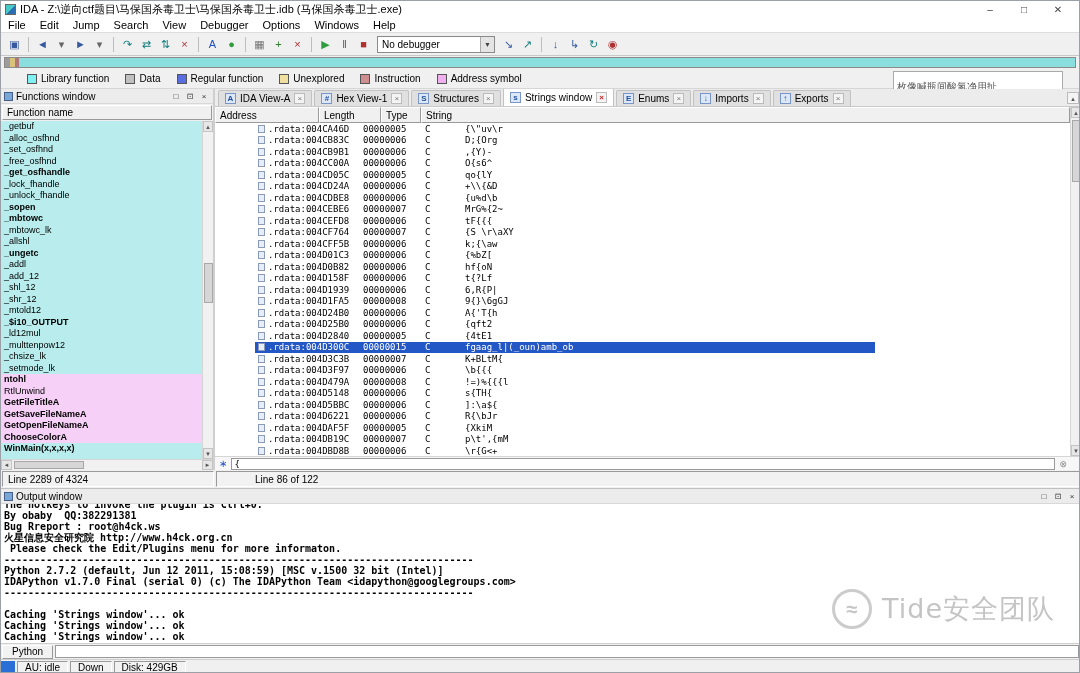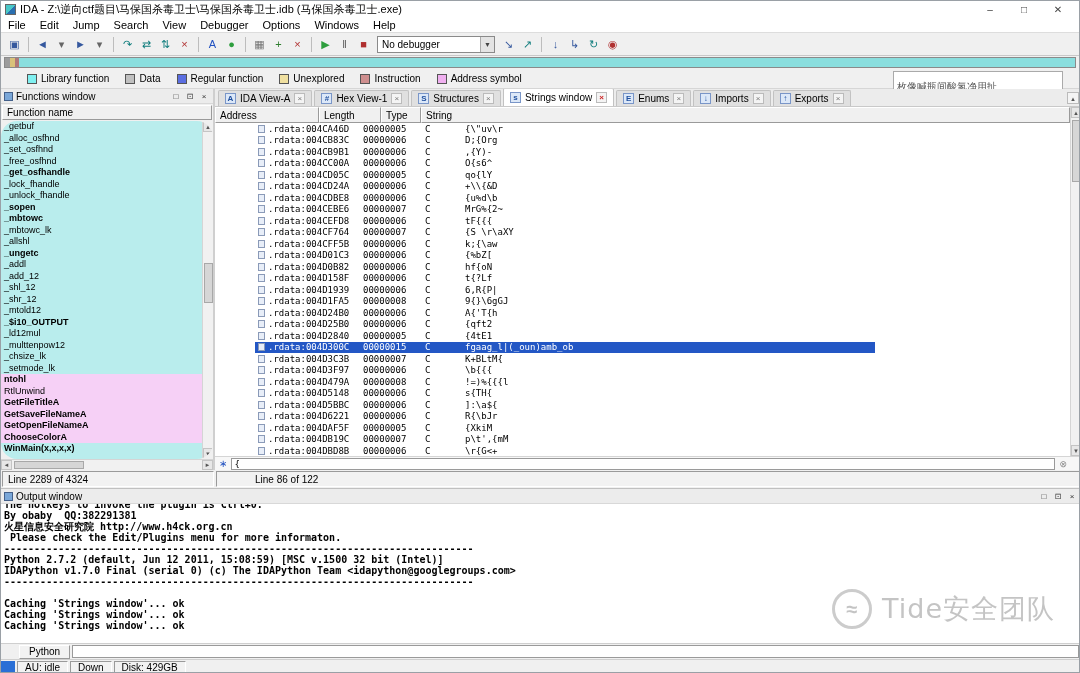--- a/index.html
+++ b/index.html
@@ -36,21 +36,21 @@
   .legend-search{position:absolute;right:16px;top:2px;width:170px;height:32px;border:1px solid #aaa;font-size:10px;color:#555;padding:11px 3px;font-family:"Liberation Sans",sans-serif;}
 
   
   .main{position:absolute;top:88px;left:0;width:1080px;height:381px;display:flex;background:#f0f0f0;}
   .func-panel{width:214px;flex:none;display:flex;flex-direction:column;border-right:2px solid #cfcfcf;}
   .panel-titlebar{height:15px;display:flex;align-items:center;gap:3px;padding:0 3px;font-size:10px;background:#ececec;border-bottom:1px solid #d8d8d8;}
   .panel-title-icon{width:9px;height:9px;flex:none;background:#7aa7d8;border:1px solid #44608a;}
   .panel-btns{margin-left:auto;display:flex;gap:2px;}
   .panel-btn{font-size:8px;width:12px;text-align:center;color:#333;}
   .func-header{height:15px;margin:1px;border:1px solid;border-color:#fff #9a9a9a #9a9a9a #fff;background:#f0f0f0;font-size:10px;display:flex;align-items:center;padding-left:4px;}
-  .func-body{flex:1;display:flex;overflow:hidden;border-radius:16px;}
+  .func-body{flex:1;display:flex;overflow:hidden;}
   .func-list{flex:1;background:#b9eded;overflow:hidden;font-size:9px;}
   .func-item{height:11.5px;line-height:11.5px;padding-left:3px;white-space:nowrap;}
   .func-item.bold{font-weight:bold;}
   .func-item.import{background:#f6d0f6;}
 
   
   .vscroll{width:11px;flex:none;background:#f1f1f1;border-left:1px solid #d5d5d5;position:relative;}
   .sb-arrow{position:absolute;left:0;width:100%;height:11px;display:flex;align-items:center;justify-content:center;font-size:6px;color:#555;background:#e7e7e7;border:1px solid #c4c4c4;}
   .sb-arrow.up{top:0;} .sb-arrow.down{bottom:0;}
   .sb-thumb{position:absolute;left:1px;width:9px;background:#d6d6d6;border:1px solid #a8a8a8;}
@@ -93,21 +93,21 @@
   .output{position:absolute;top:487px;left:0;width:1080px;height:155px;background:#fff;display:flex;flex-direction:column;border-top:1px solid #c0c0c0;}
   .output-body{flex:1;overflow:hidden;padding-left:3px;font-family:"DejaVu Sans Mono",monospace;font-weight:bold;font-size:10px;line-height:11px;position:relative;}
   .out-line{white-space:pre;}
   .out-line:first-child{margin-top:-5px;}
   .watermark{position:absolute;right:26px;bottom:14px;display:flex;align-items:center;gap:10px;opacity:.5;color:#8a8a8a;pointer-events:none;}
   .wm-circle{width:40px;height:40px;border:3px solid #9a9a9a;border-radius:50%;display:flex;align-items:center;justify-content:center;font-size:20px;font-weight:bold;}
   .wm-text{font-size:27px;letter-spacing:1px;font-weight:normal;font-family:"DejaVu Sans",sans-serif;}
 
   
   .python-bar{position:absolute;top:642px;left:0;width:1080px;height:16px;background:#f0f0f0;display:flex;align-items:center;font-size:10px;border-top:1px solid #cfcfcf;}
-  .python-label{border:1px solid;border-color:#fff #9a9a9a #9a9a9a #fff;padding:0 9px;height:14px;margin-left:18px;display:flex;align-items:center;background:#f2f2f2;}
+  .python-label{border:1px solid;border-color:#fff #9a9a9a #9a9a9a #fff;padding:0 9px;height:14px;margin-left:1px;display:flex;align-items:center;background:#f2f2f2;}
   .python-input{flex:1;height:13px;margin:0 2px;border:1px solid #9a9a9a;font-family:"DejaVu Sans Mono",monospace;font-size:9px;}
 
   
   .statusbar{position:absolute;top:658px;left:0;width:1080px;height:15px;background:#f0f0f0;display:flex;align-items:center;gap:2px;font-size:10px;border-top:1px solid #cfcfcf;}
   .sb-blue{width:14px;height:13px;flex:none;background:#2a6fd6;margin-left:0;}
   .sb-cell{border:1px solid;border-color:#9a9a9a #fff #fff #9a9a9a;padding:0 7px;height:13px;display:flex;align-items:center;background:#f2f2f2;}
 </style>
 </head>
 <body>
 
@@ -597,20 +597,21 @@
       <span>Output window</span>
       <span class="panel-btns">
         <span class="panel-btn">□</span>
         <span class="panel-btn">⊡</span>
         <span class="panel-btn">×</span>
       </span>
     </div>
     <div class="output-body" id="output-body-lines">
         <div class="out-line">The hotkeys to invoke the plugin is Ctrl+0.</div>
         <div class="out-line">By obaby  QQ:382291381</div>
+        <div class="out-line">Bug Rreport : root@h4ck.ws</div>
         <div class="out-line">火星信息安全研究院 http://www.h4ck.org.cn</div>
         <div class="out-line"> Please check the Edit/Plugins menu for more informaton.</div>
         <div class="out-line">------------------------------------------------------------------------------</div>
         <div class="out-line">Python 2.7.2 (default, Jun 12 2011, 15:08:59) [MSC v.1500 32 bit (Intel)]</div>
         <div class="out-line">IDAPython v1.7.0 Final (serial 0) (c) The IDAPython Team &lt;idapython@googlegroups.com&gt;</div>
         <div class="out-line">------------------------------------------------------------------------------</div>
         <div class="out-line">&nbsp;</div>
         <div class="out-line">Caching 'Strings window'... ok</div>
         <div class="out-line">Caching 'Strings window'... ok</div>
         <div class="out-line">Caching 'Strings window'... ok</div>

